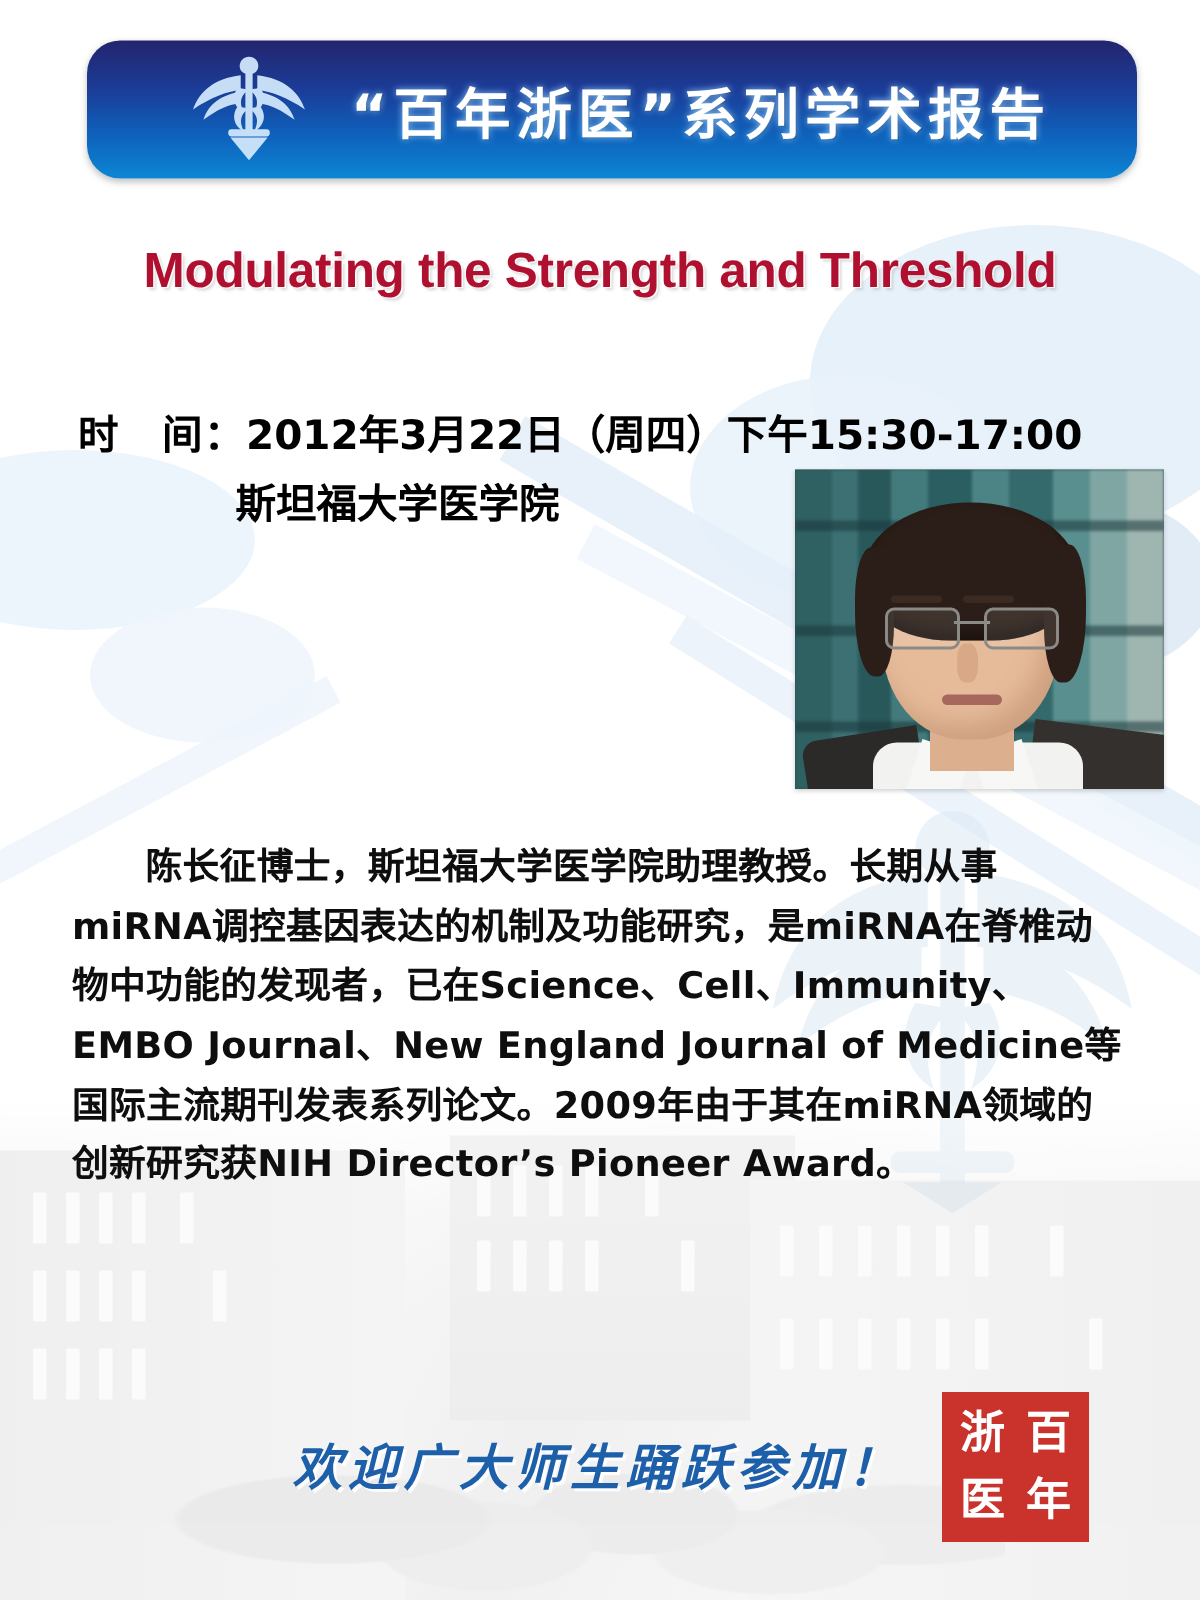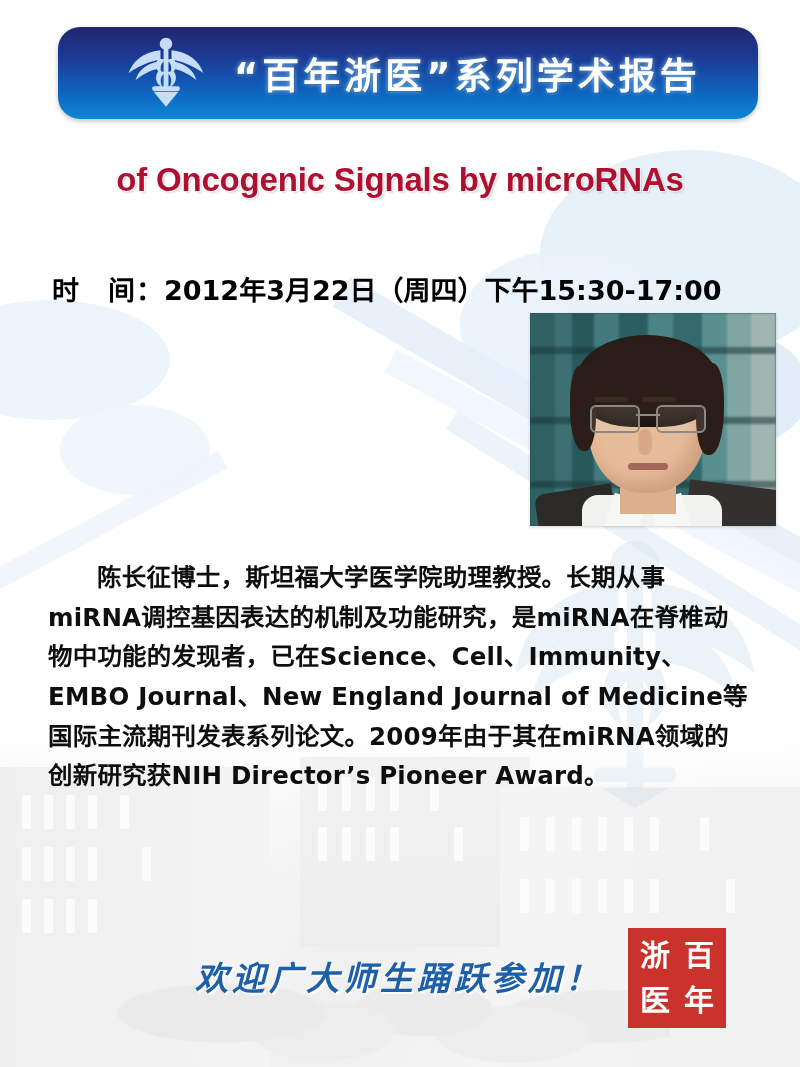--- a/index.html
+++ b/index.html
@@ -349,26 +349,29 @@
           <path d="M71 52 c6 8 4 19 -6 24 5 -10 3 -17 -5 -22z"></path>
           <rect x="40" y="74" width="40" height="7" rx="3"></rect>
           <path d="M60 104 l-18 -22 h36z"></path>
         </g>
       </svg>
     </div>
     <div class="banner-title">“百年浙医”系列学术报告</div>
   </div>
 
   <div class="en-title">
-    <span class="l2">of Oncogenic Signals by microRNAs</span>
+    <span class="l1">Modulating the Strength and Threshold</span>
   </div>
 
   <div class="info">
     <div class="row">
       <span class="lbl">时　间：</span><span>2012年3月22日（周四）下午15:30-17:00</span>
+    </div>
+    <div class="row indent">
+      <span>斯坦福大学医学院</span>
     </div>
   </div>
 
   <div class="photo">
     <div class="bgwall"></div>
     <div class="shelf" style="top:34px"></div>
     <div class="shelf" style="top:104px"></div>
     <div class="shelf" style="top:168px"></div>
     <div class="vestL"></div>
     <div class="vestR"></div>

